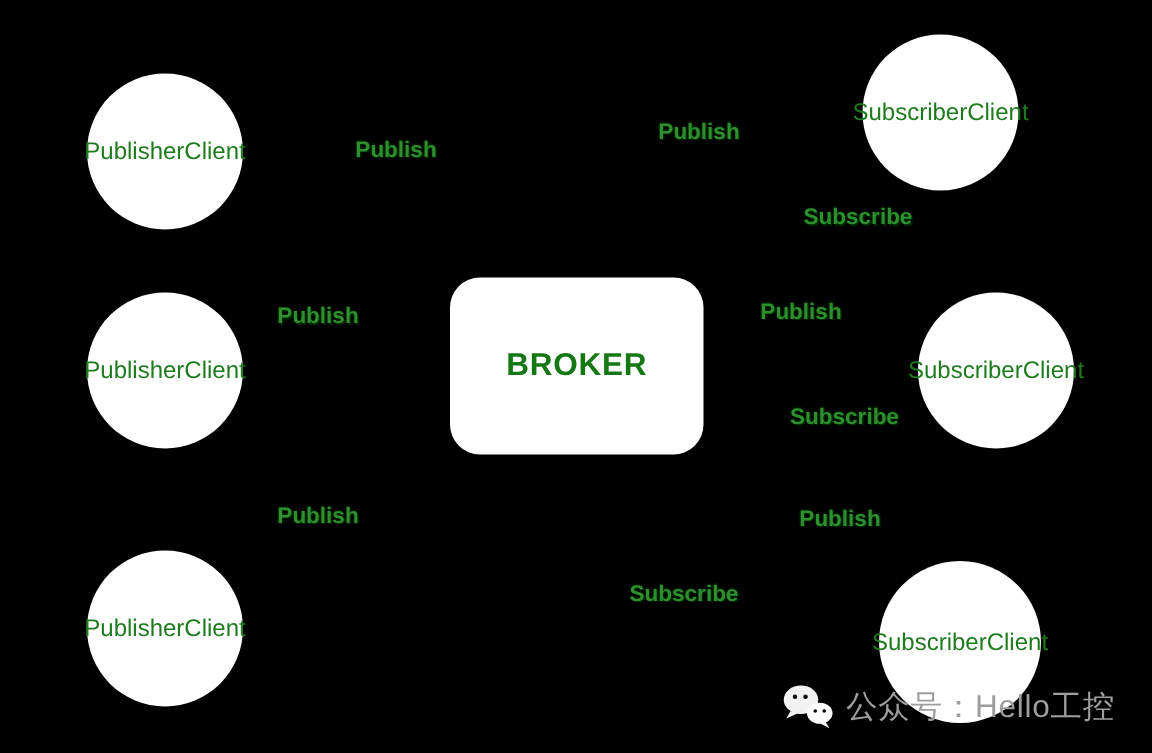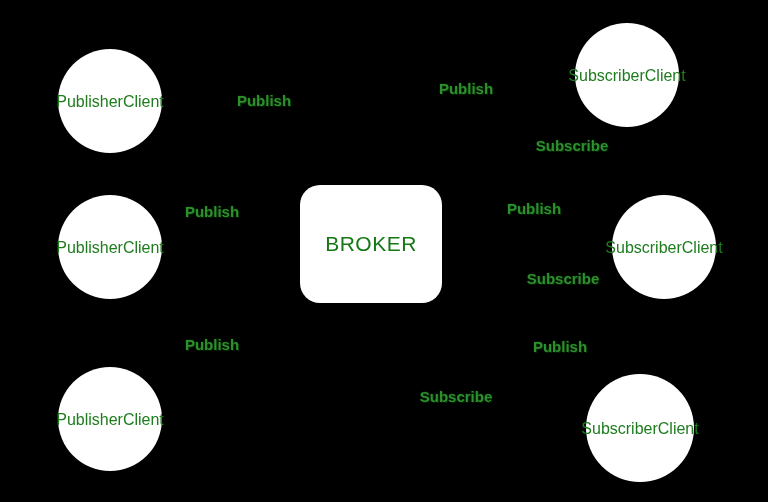--- a/index.html
+++ b/index.html
@@ -32,29 +32,29 @@
   .node-pub1 { left: 58px;  top: 49px;  }
   .node-pub2 { left: 58px;  top: 195px; }
   .node-pub3 { left: 58px;  top: 367px; }
   .node-sub1 { left: 575px; top: 23px;  }
   .node-sub2 { left: 612px; top: 195px; }
   .node-sub3 { left: 586px; top: 374px; width: 108px; height: 108px; }
   .broker {
     position: absolute;
     left: 300px;
     top: 185px;
-    width: 142px;
+    width: 169px;
     height: 118px;
     background: var(--node-fill, #ffffff);
     border-radius: 20px;
     display: flex;
     align-items: center;
     justify-content: center;
     color: var(--broker-text, #157815);
-    font-weight: normal;
+    font-weight: bold;
     font-size: 21px;
     letter-spacing: 0.5px;
   }
   .edge-label {
     position: absolute;
     transform: translate(-50%, -50%);
     color: var(--label-text, #2e8f2e);
     font-weight: bold;
     font-size: 15px;
     white-space: nowrap;
@@ -128,14 +128,29 @@
   <span class="edge-label lbl-pub-l1">Publish</span>
   <span class="edge-label lbl-pub-l2">Publish</span>
   <span class="edge-label lbl-pub-l3">Publish</span>
   <span class="edge-label lbl-pub-r1">Publish</span>
   <span class="edge-label lbl-sub-r1">Subscribe</span>
   <span class="edge-label lbl-pub-r2">Publish</span>
   <span class="edge-label lbl-sub-r2">Subscribe</span>
   <span class="edge-label lbl-pub-r3">Publish</span>
   <span class="edge-label lbl-sub-r3">Subscribe</span>
 
+  <div class="watermark">
+    <svg class="watermark-icon" viewBox="0 0 36 32" aria-hidden="true">
+
+      <ellipse cx="13" cy="11.5" rx="11.5" ry="9.5" fill="#f2f2f2"></ellipse>
+      <polygon points="6,19 3.2,24 11,20.5" fill="#f2f2f2"></polygon>
+      <circle cx="9" cy="9.5" r="1.5" fill="#000"></circle>
+      <circle cx="16" cy="9.5" r="1.5" fill="#000"></circle>
+
+      <ellipse cx="25.5" cy="20.5" rx="8.5" ry="7" fill="#ffffff"></ellipse>
+      <polygon points="29.5,26.5 32,30.5 25.5,27.2" fill="#ffffff"></polygon>
+      <circle cx="22.5" cy="19" r="1.2" fill="#000"></circle>
+      <circle cx="28.5" cy="19" r="1.2" fill="#000"></circle>
+    </svg>
+    <span class="watermark-text">公众号：Hello工控</span>
+  </div>
 
 </div>
 
 </body></html>

